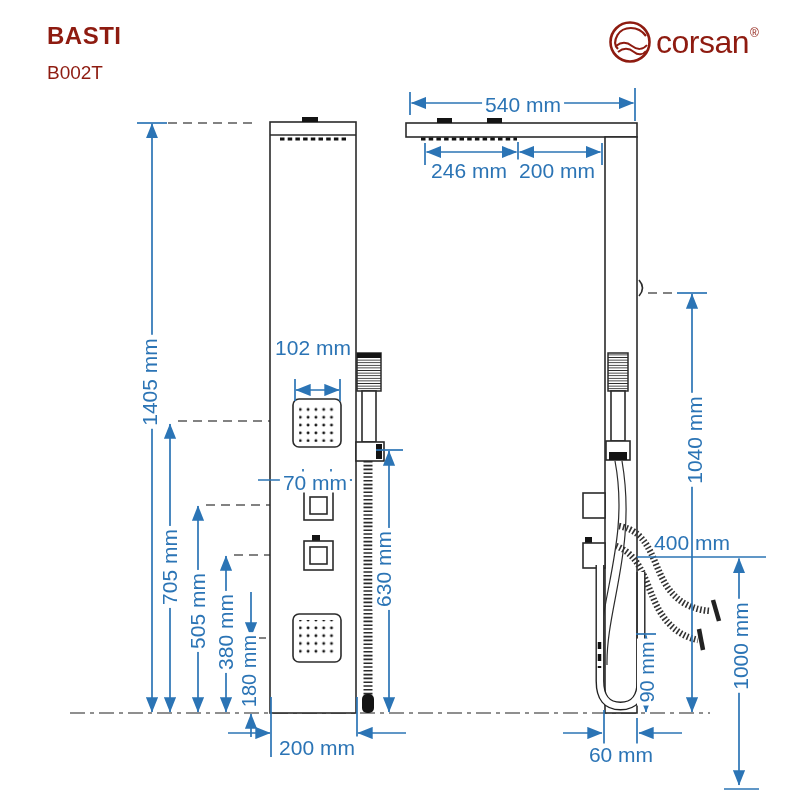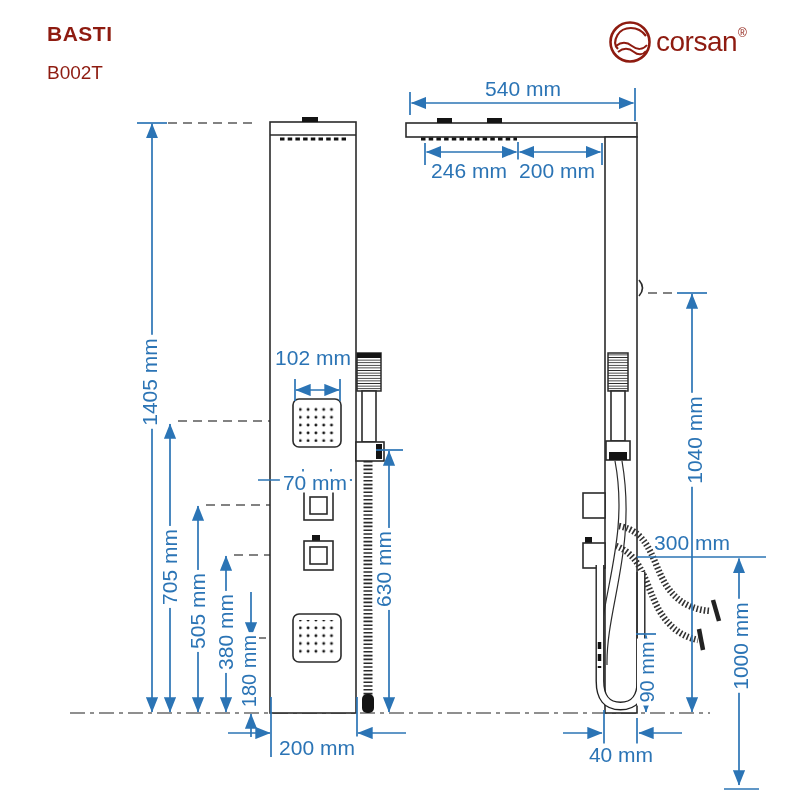--- a/index.html
+++ b/index.html
@@ -11,24 +11,24 @@
   html,body{margin:0;padding:0;background:#e8e8e8;}
   #stage{position:relative;width:800px;height:800px;background:#ffffff;overflow:hidden;
          font-family:"Liberation Sans",sans-serif;}
   #draw{position:absolute;left:0;top:0;z-index:1;}
   .dim{position:absolute;z-index:3;color:var(--dimension-blue);font-size:21px;line-height:1;
        white-space:nowrap;transform:translate(-50%,-50%);background:#fff;padding:0 3px;}
   .dim.rot{transform:translate(-50%,-50%) rotate(-90deg);}
   .dim.nobg{background:transparent;}
   .dim.small{font-size:20px;}
   .hdr{position:absolute;z-index:3;color:var(--brand-red);}
-  #model{left:47px;top:22px;font-size:21px;font-weight:700;letter-spacing:.5px;}
+  #model{left:47px;top:22px;font-size:24px;font-weight:700;letter-spacing:.5px;}
   #code{left:47px;top:62px;font-size:19px;}
   #brand{position:absolute;z-index:3;left:608px;top:20px;display:flex;align-items:center;}
-  #brandname{color:var(--brand-red);font-size:28px;letter-spacing:-.5px;line-height:1;margin-left:4px;}
+  #brandname{color:var(--brand-red);font-size:32px;letter-spacing:-.5px;line-height:1;margin-left:4px;}
   #brandreg{color:var(--brand-red);font-size:12px;vertical-align:top;position:relative;top:-9px;margin-left:1px;}
   
   .dl{stroke:var(--dimension-blue);stroke-width:1.7;fill:none;}
   .af{fill:var(--dimension-blue);}
   .ol{stroke:var(--line-dark);stroke-width:1.6;fill:#fff;}
   .oln{stroke:var(--line-dark);stroke-width:1.6;fill:none;}
   .thin{stroke:var(--line-dark);stroke-width:1.2;fill:none;}
   .dk{fill:#141414;stroke:none;}
   .ldr{stroke:#5a5a5a;stroke-width:1.4;fill:none;stroke-dasharray:9 6;}
   .gnd{stroke:var(--ground-gray);stroke-width:2;fill:none;stroke-dasharray:15 5 4 5;}
@@ -203,27 +203,27 @@
       <line class="dl" x1="563" y1="733" x2="602" y2="733" marker-end="url(#ah)"></line>
       <line class="dl" x1="682" y1="733" x2="639" y2="733" marker-end="url(#ah)"></line>
     </g>
   </svg>
 
   <div class="dim rot" style="left:149px;top:382px">1405 mm</div>
   <div class="dim rot" style="left:169px;top:567px">705 mm</div>
   <div class="dim rot" style="left:197px;top:611px">505 mm</div>
   <div class="dim rot" style="left:225px;top:632px">380 mm</div>
   <div class="dim rot small" style="left:249px;top:671px">180 mm</div>
-  <div class="dim" style="left:313px;top:357px">102 mm</div>
+  <div class="dim" style="left:313px;top:347px">102 mm</div>
   <div class="dim" style="left:315px;top:482px">70 mm</div>
   <div class="dim rot" style="left:383px;top:569px">630 mm</div>
   <div class="dim" style="left:317px;top:747px">200 mm</div>
 
-  <div class="dim" style="left:523px;top:88px">540 mm</div>
+  <div class="dim" style="left:523px;top:104px">540 mm</div>
   <div class="dim" style="left:469px;top:170px">246 mm</div>
   <div class="dim" style="left:557px;top:170px">200 mm</div>
   <div class="dim rot" style="left:694px;top:440px">1040 mm</div>
-  <div class="dim nobg" style="left:692px;top:542px">300 mm</div>
+  <div class="dim nobg" style="left:692px;top:542px">400 mm</div>
   <div class="dim rot small" style="left:647px;top:672px">90 mm</div>
-  <div class="dim" style="left:621px;top:754px">40 mm</div>
+  <div class="dim" style="left:621px;top:754px">60 mm</div>
   <div class="dim rot" style="left:740px;top:646px">1000 mm</div>
 
 </div>
 
 </body></html>

